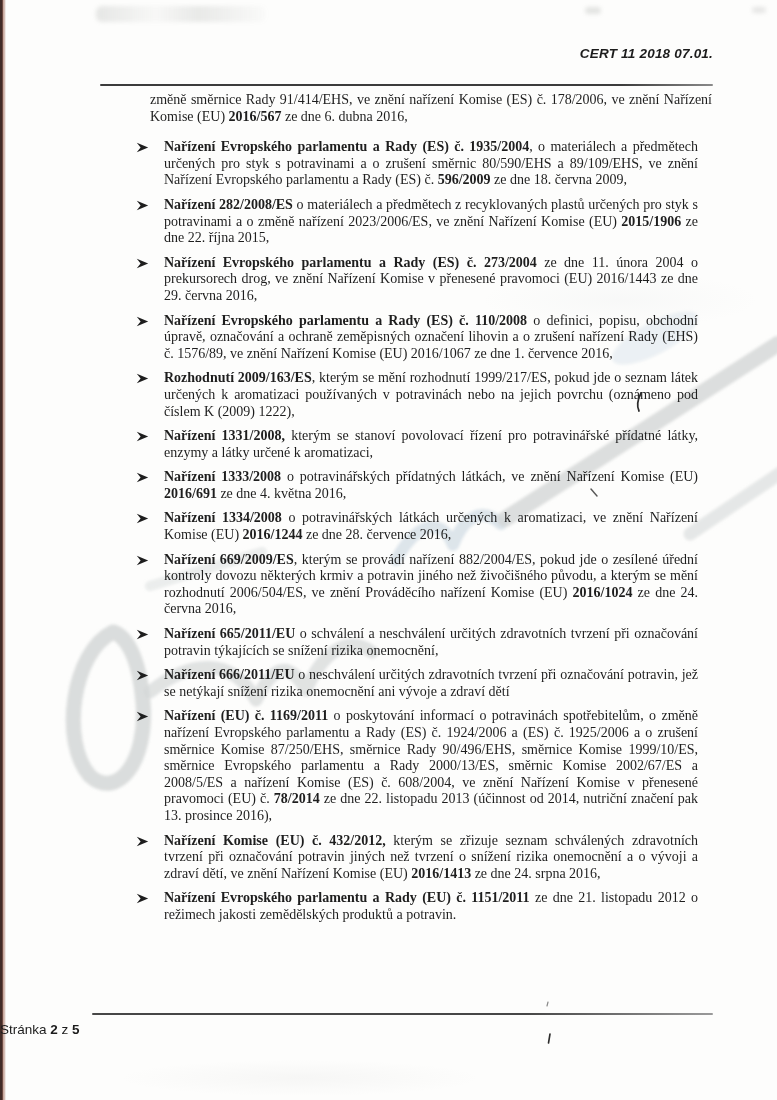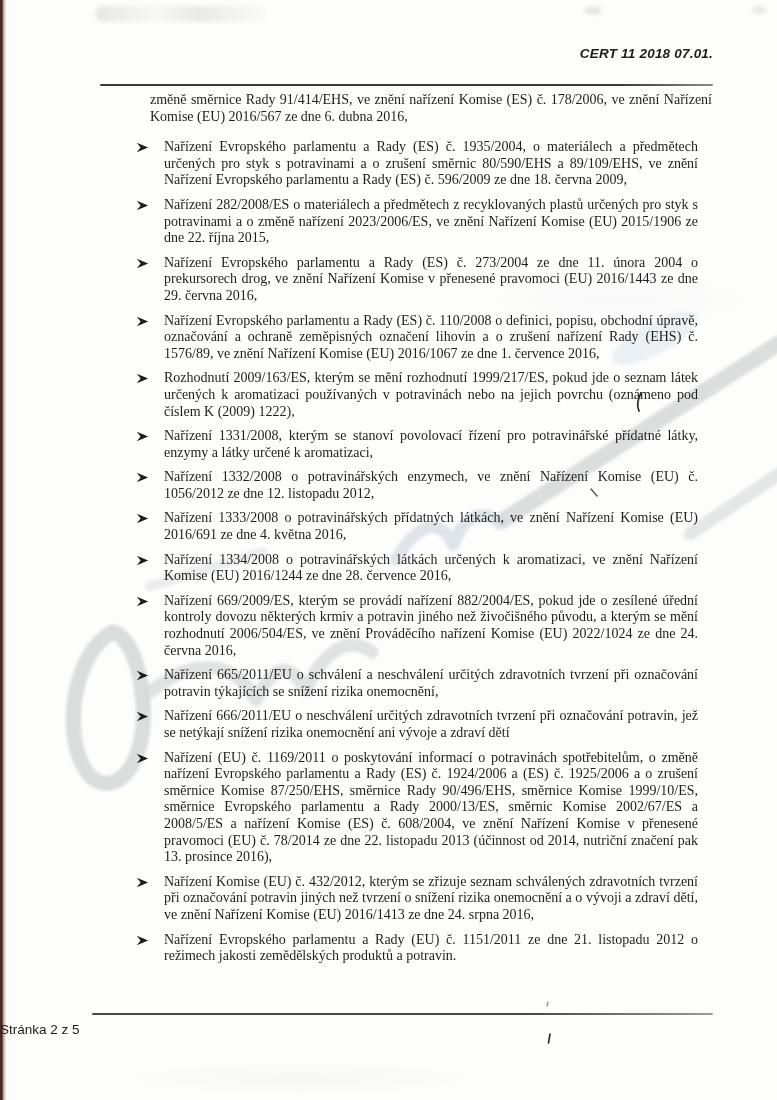--- a/index.html
+++ b/index.html
@@ -46,21 +46,21 @@
     position:absolute;left:150px;top:92px;width:562px;z-index:1;
     font-size:14px;line-height:16.6px;text-align:justify;
   }
   .content p.intro{margin:0 0 8px 0;}
   ul.reg-list{list-style:none;margin:14px;padding:0;}
   ul.reg-list li{position:relative;margin:0 0 8px 0;}
   ul.reg-list li .bullet{
     position:absolute;left:-28px;top:3px;width:13px;height:11px;display:block;
   }
   ul.reg-list li .bullet svg{display:block;width:13px;height:11px;}
-  b{font-weight:400;}
+  b{font-weight:700;}
   
   .footer-rule{
     position:absolute;left:92px;top:1013px;width:621px;height:2px;
     background:linear-gradient(90deg,#474747 0 70%,#9a9a9a);
     border-radius:1px;z-index:1;
   }
   .footer{
     position:absolute;left:0;top:1022px;width:777px;text-align:left;z-index:1;
     font-family:"Liberation Sans","DejaVu Sans",sans-serif;
     font-size:13.5px;color:#1c1c1c;
@@ -127,36 +127,31 @@
           </span><span><b>Rozhodnutí 2009/163/ES</b><span>, kterým se mění rozhodnutí 1999/217/ES, pokud jde o seznam látek určených k aromatizaci používaných v potravinách nebo na jejich povrchu (oznámeno pod číslem K (2009) 1222),</span></span></li>
         <li><span class="bullet">
             <svg viewBox="0 0 13 11">
               <path d="M0.8 0.8 L12.2 5.5 L0.8 10.2 L4.6 5.5 Z" fill="#1e1e1e"></path>
             </svg>
           </span><span><b>Nařízení 1331/2008,</b><span> kterým se stanoví povolovací řízení pro potravinářské přídatné látky, enzymy a látky určené k aromatizaci,</span></span></li>
         <li><span class="bullet">
             <svg viewBox="0 0 13 11">
               <path d="M0.8 0.8 L12.2 5.5 L0.8 10.2 L4.6 5.5 Z" fill="#1e1e1e"></path>
             </svg>
-          </span><span><b>Nařízení 1332/2008</b><span> o potravinářských enzymech, ve znění Nařízení Komise (EU) č. </span><b>1056/2012</b><span> ze dne 12. listopadu 2012,</span></span></li>
-        <li><span class="bullet">
-            <svg viewBox="0 0 13 11">
-              <path d="M0.8 0.8 L12.2 5.5 L0.8 10.2 L4.6 5.5 Z" fill="#1e1e1e"></path>
-            </svg>
           </span><span><b>Nařízení 1333/2008</b><span> o potravinářských přídatných látkách, ve znění Nařízení Komise (EU) </span><b>2016/691</b><span> ze dne 4. května 2016,</span></span></li>
         <li><span class="bullet">
             <svg viewBox="0 0 13 11">
               <path d="M0.8 0.8 L12.2 5.5 L0.8 10.2 L4.6 5.5 Z" fill="#1e1e1e"></path>
             </svg>
           </span><span><b>Nařízení 1334/2008</b><span> o potravinářských látkách určených k aromatizaci, ve znění Nařízení Komise (EU) </span><b>2016/1244</b><span> ze dne 28. července 2016,</span></span></li>
         <li><span class="bullet">
             <svg viewBox="0 0 13 11">
               <path d="M0.8 0.8 L12.2 5.5 L0.8 10.2 L4.6 5.5 Z" fill="#1e1e1e"></path>
             </svg>
-          </span><span><b>Nařízení 669/2009/ES</b><span>, kterým se provádí nařízení 882/2004/ES, pokud jde o zesílené úřední kontroly dovozu některých krmiv a potravin jiného než živočišného původu, a kterým se mění rozhodnutí 2006/504/ES, ve znění Prováděcího nařízení Komise (EU) </span><b>2022/1024</b><span> ze dne 24. června 2016,</span></span></li>
+          </span><span><b>Nařízení 669/2009/ES</b><span>, kterým se provádí nařízení 882/2004/ES, pokud jde o zesílené úřední kontroly dovozu některých krmiv a potravin jiného než živočišného původu, a kterým se mění rozhodnutí 2006/504/ES, ve znění Prováděcího nařízení Komise (EU) </span><b>2016/1024</b><span> ze dne 24. června 2016,</span></span></li>
         <li><span class="bullet">
             <svg viewBox="0 0 13 11">
               <path d="M0.8 0.8 L12.2 5.5 L0.8 10.2 L4.6 5.5 Z" fill="#1e1e1e"></path>
             </svg>
           </span><span><b>Nařízení 665/2011/EU</b><span> o schválení a neschválení určitých zdravotních tvrzení při označování potravin týkajících se snížení rizika onemocnění,</span></span></li>
         <li><span class="bullet">
             <svg viewBox="0 0 13 11">
               <path d="M0.8 0.8 L12.2 5.5 L0.8 10.2 L4.6 5.5 Z" fill="#1e1e1e"></path>
             </svg>
           </span><span><b>Nařízení 666/2011/EU</b><span> o neschválení určitých zdravotních tvrzení při označování potravin, jež se netýkají snížení rizika onemocnění ani vývoje a zdraví dětí</span></span></li>

